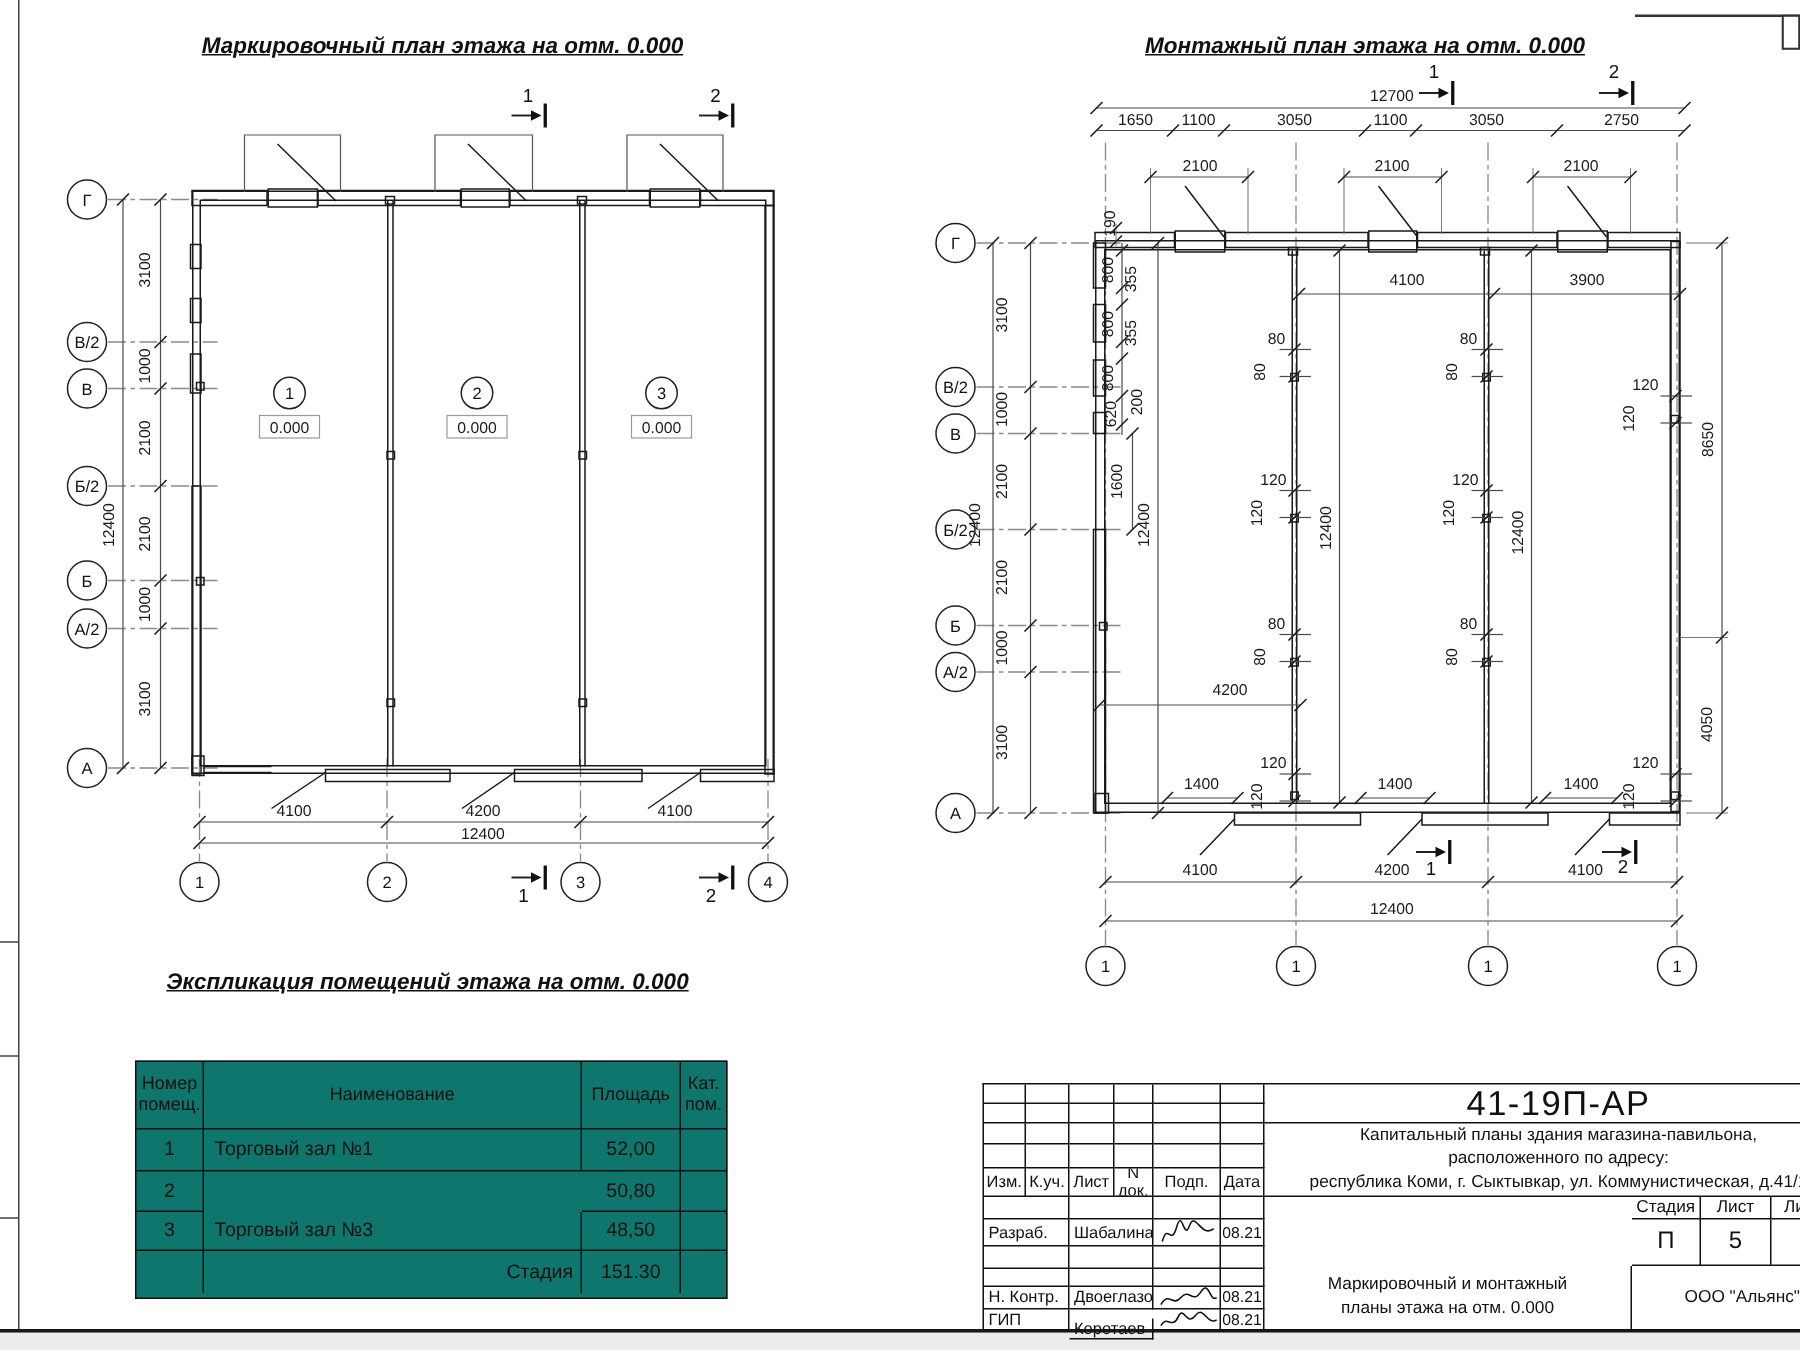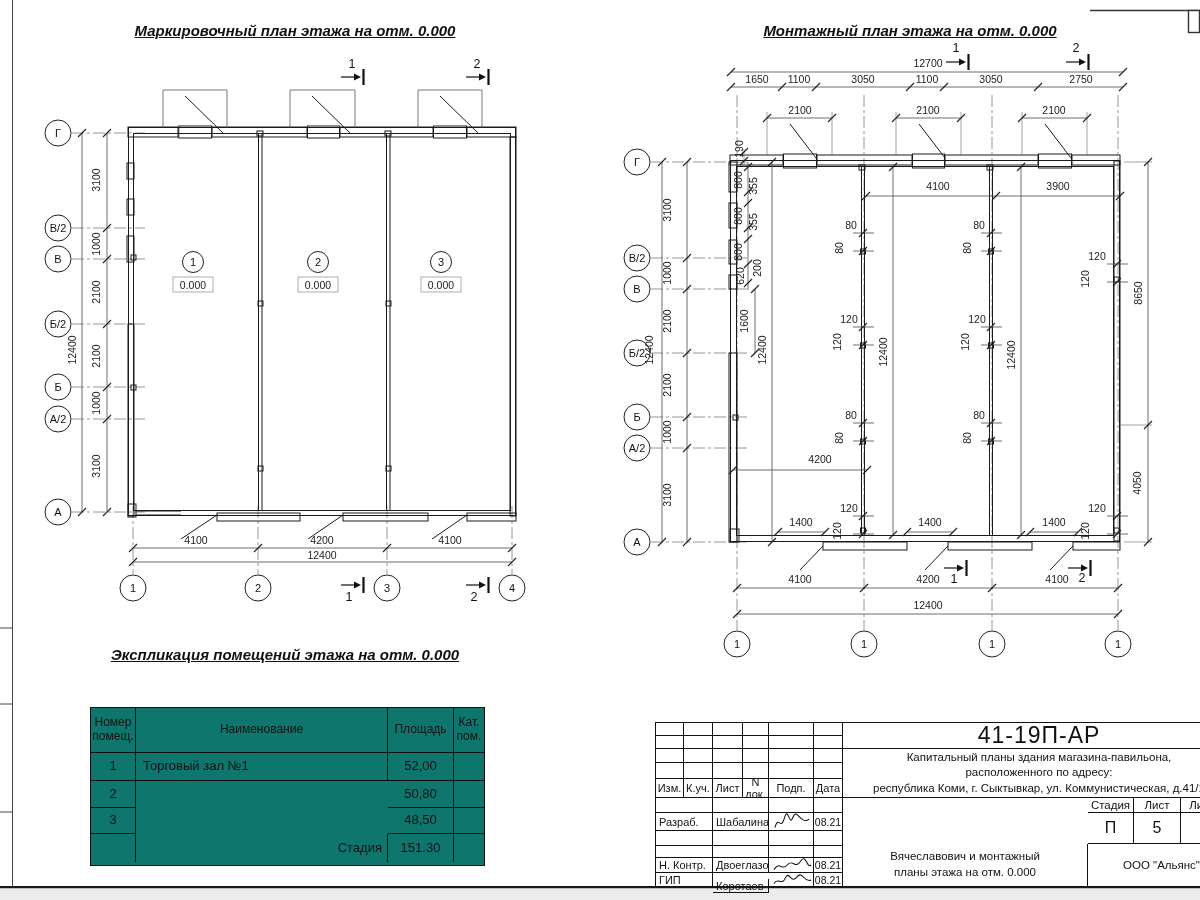--- a/index.html
+++ b/index.html
@@ -523,20 +523,21 @@
     <div class="xc hd" style="left: 297px; top: 0px; width: 66px; height: 45px;">Площадь</div>
     <div class="xc hd last-col" style="left: 363px; top: 0px; width: 30px; height: 45px;">Кат. пом.</div>
     <div class="xc " style="left: 0px; top: 45px; width: 45px; height: 28px;">1</div>
     <div class="xc nm" style="left: 45px; top: 45px; width: 252px; height: 28px;">Торговый зал №1</div>
     <div class="xc " style="left: 297px; top: 45px; width: 66px; height: 28px;">52,00</div>
     <div class="xc  last-col" style="left: 363px; top: 45px; width: 30px; height: 28px;"></div>
     <div class="xc " style="left: 0px; top: 73px; width: 45px; height: 27px;">2</div>
     <div class="xc " style="left: 297px; top: 73px; width: 66px; height: 27px;">50,80</div>
     <div class="xc  last-col" style="left: 363px; top: 73px; width: 30px; height: 27px;"></div>
     <div class="xc " style="left: 0px; top: 100px; width: 45px; height: 26px;">3</div>
+    <div class="xc nm" style="left: 45px; top: 100px; width: 252px; height: 26px;">Торговый зал №3</div>
     <div class="xc " style="left: 297px; top: 100px; width: 66px; height: 26px;">48,50</div>
     <div class="xc  last-col" style="left: 363px; top: 100px; width: 30px; height: 26px;"></div>
     <div class="xc  last-row" style="left: 0px; top: 126px; width: 45px; height: 28px;"></div>
     <div class="xc tot last-row" style="left: 45px; top: 126px; width: 252px; height: 28px;">Стадия</div>
     <div class="xc  last-row" style="left: 297px; top: 126px; width: 66px; height: 28px; text-align: right;">151.30</div>
     <div class="xc  last-col last-row" style="left: 363px; top: 126px; width: 30px; height: 28px;"></div>
   </div>
 
 <div class="tb">
   <div id="tb-left">
@@ -609,21 +610,21 @@
     </div>
   <div class="tbc code" style="left:187px;top:0;width:393px;height:26px">
       <span>41-19П-АР</span>
     </div>
   <div class="tbc proj" style="left:187px;top:26px;width:393px;height:49px">
     <div>Капитальный планы здания магазина-павильона,</div>
     <div>расположенного по адресу:</div>
     <div>республика Коми, г. Сыктывкар, ул. Коммунистическая, д.41/1</div>
   </div>
   <div class="tbc stitle" style="left:187px;top:121px;width:245px;height:43px">
-    <div>Вячеславович и монтажный</div>
+    <div>Маркировочный и монтажный</div>
     <div>планы этажа на отм. 0.000</div>
   </div>
   <div class="tbc small" style="left:432px;top:75px;width:46px;height:15px">Стадия</div>
   <div class="tbc small" style="left:478px;top:75px;width:47px;height:15px">Лист</div>
   <div class="tbc small" style="left:525px;top:75px;width:55px;height:15px">Листов</div>
   <div class="tbc big" style="left:432px;top:90px;width:46px;height:31px">П</div>
   <div class="tbc big" style="left:478px;top:90px;width:47px;height:31px">5</div>
   <div class="tbc big" style="left:525px;top:90px;width:55px;height:31px"></div>
   <div class="tbc org" style="left:432px;top:121px;width:148px;height:43px">ООО "Альянс"</div>
 </div>

